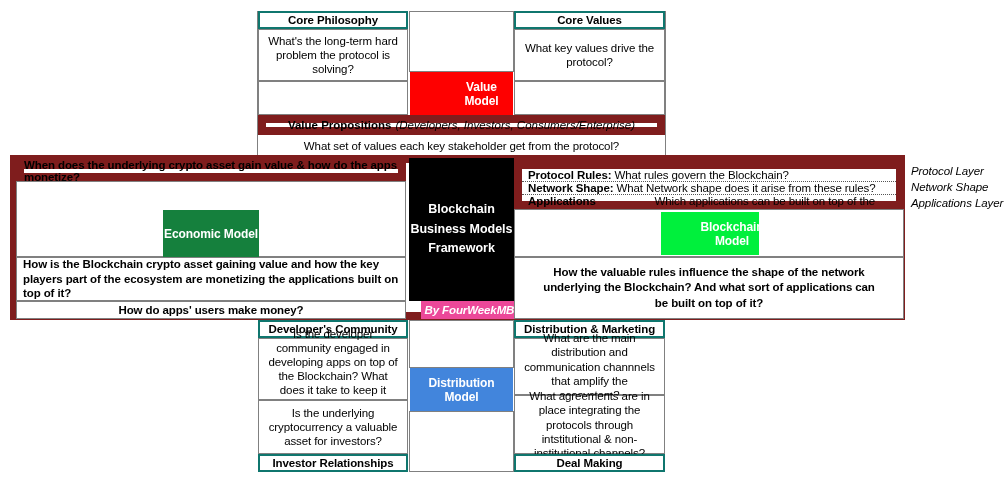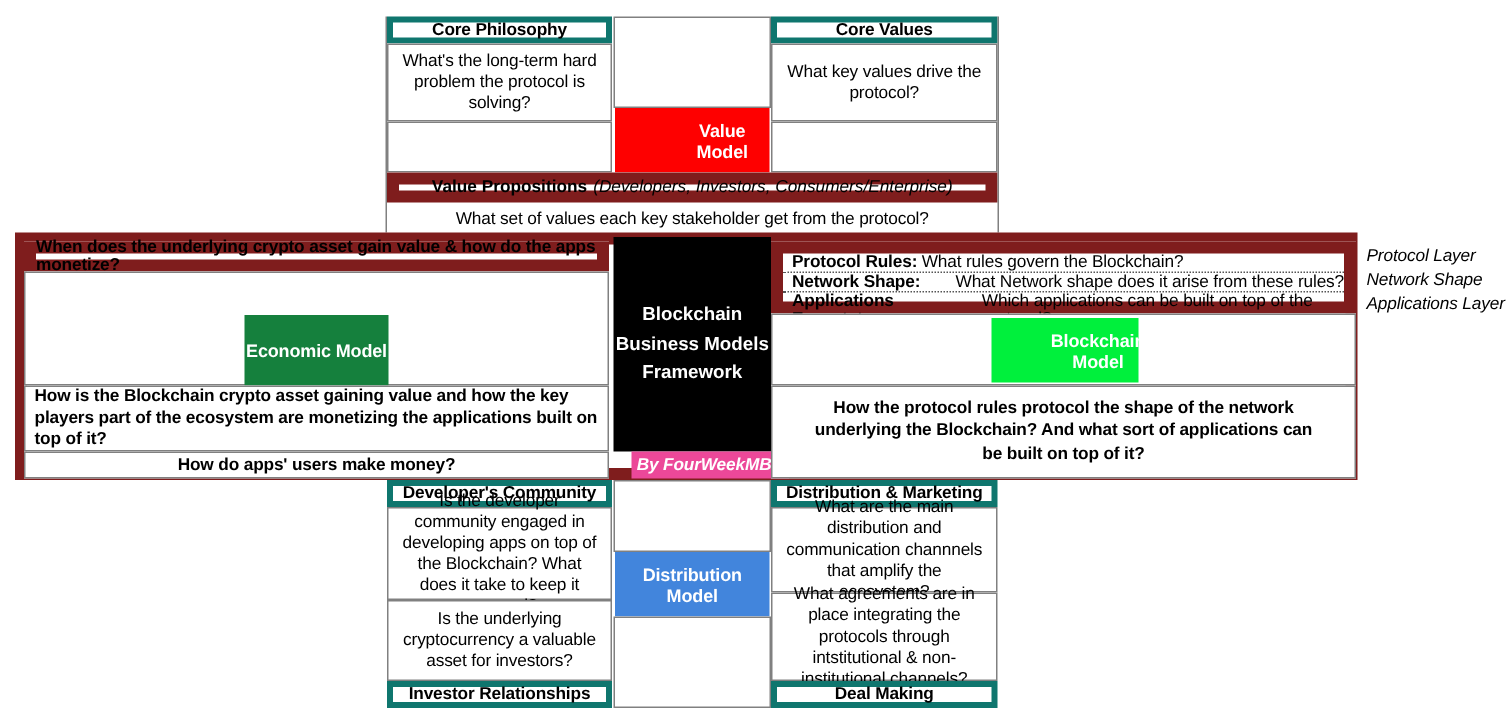--- a/index.html
+++ b/index.html
@@ -27,21 +27,21 @@
     background: #ffffff;
     display: flex;
     align-items: center;
     justify-content: center;
     text-align: center;
     box-sizing: border-box;
     color: #000000;
     line-height: 1.22;
   }
   .hdr {
-    border: 4px solid #0f766e;
+    border: 2px solid #0f766e;
     font-weight: bold;
     font-size: 11.5px;
     letter-spacing: -0.1px;
   }
   .q {
     font-size: 11.5px;
     padding: 3px 7px;
     letter-spacing: -0.1px;
   }
   .thickbox {
@@ -176,40 +176,40 @@
     <div>Framework</div>
   </div>
 
   <div class="abs badge" style="left:409px; top:301px; width:105px; height:18px;">By FourWeekMBA</div>
 
   <div class="abs thickbox" style="left:514px; top:161px; width:390px; height:48px; display:flex; flex-direction:column;">
     <div class="rulerow" style="flex:1;">
       <b>Protocol Rules:</b>
       <span>What rules govern the Blockchain?</span>
     </div>
-    <div class="rulerow" style="flex:1;justify-content:space-between;">
+    <div class="rulerow" style="flex:1;">
       <b>Network Shape:</b>
       <span>What Network shape does it arise from these rules?</span>
     </div>
     <div class="rulerow" style="flex:1;">
       <b>Applications Ecosytstem:</b>
       <span>Which applications can be built on top of the protocol?</span>
     </div>
   </div>
 
   <div class="abs sidelabel" style="left:911px; top:163px; width:95px; height:16px;">Protocol Layer</div>
   <div class="abs sidelabel" style="left:911px; top:179px; width:95px; height:16px;">Network Shape</div>
   <div class="abs sidelabel" style="left:911px; top:195px; width:95px; height:16px;">Applications Layer</div>
 
   <div class="abs cell" style="left:514px; top:209px; width:390px; height:48px;"></div>
 
   <div class="abs chip chip-green" style="left:661px; top:212px; width:98px; height:43px;padding-left:44px;">Blockchain Model</div>
 
   <div class="abs cell" style="left:514px; top:257px; width:390px; height:62px;">
-    <span class="bold" style="font-size:11.5px; padding:0 22px; line-height:1.35; letter-spacing:-0.1px;">How the protocol rules protocol the shape of the network underlying the Blockchain? And what sort of applications can be built on top of it?</span>
+    <span class="bold" style="font-size:11.5px; padding:0 22px; line-height:1.35; letter-spacing:-0.1px;">How the valuable rules influence the shape of the network underlying the Blockchain? And what sort of applications can be built on top of it?</span>
   </div>
 
   <div class="abs cell hdr" style="left:258px; top:320px; width:150px; height:18px;">Developer's Community</div>
 
   <div class="abs cell q" style="left:258px; top:338px; width:150px; height:62px;">Is the developer community engaged in developing apps on top of the Blockchain? What does it take to keep it engaged?</div>
 
   <div class="abs cell q" style="left:258px; top:400px; width:150px; height:54px;">Is the underlying cryptocurrency a valuable asset for investors?</div>
 
   <div class="abs cell hdr" style="left:258px; top:454px; width:150px; height:18px;">Investor Relationships</div>
 

